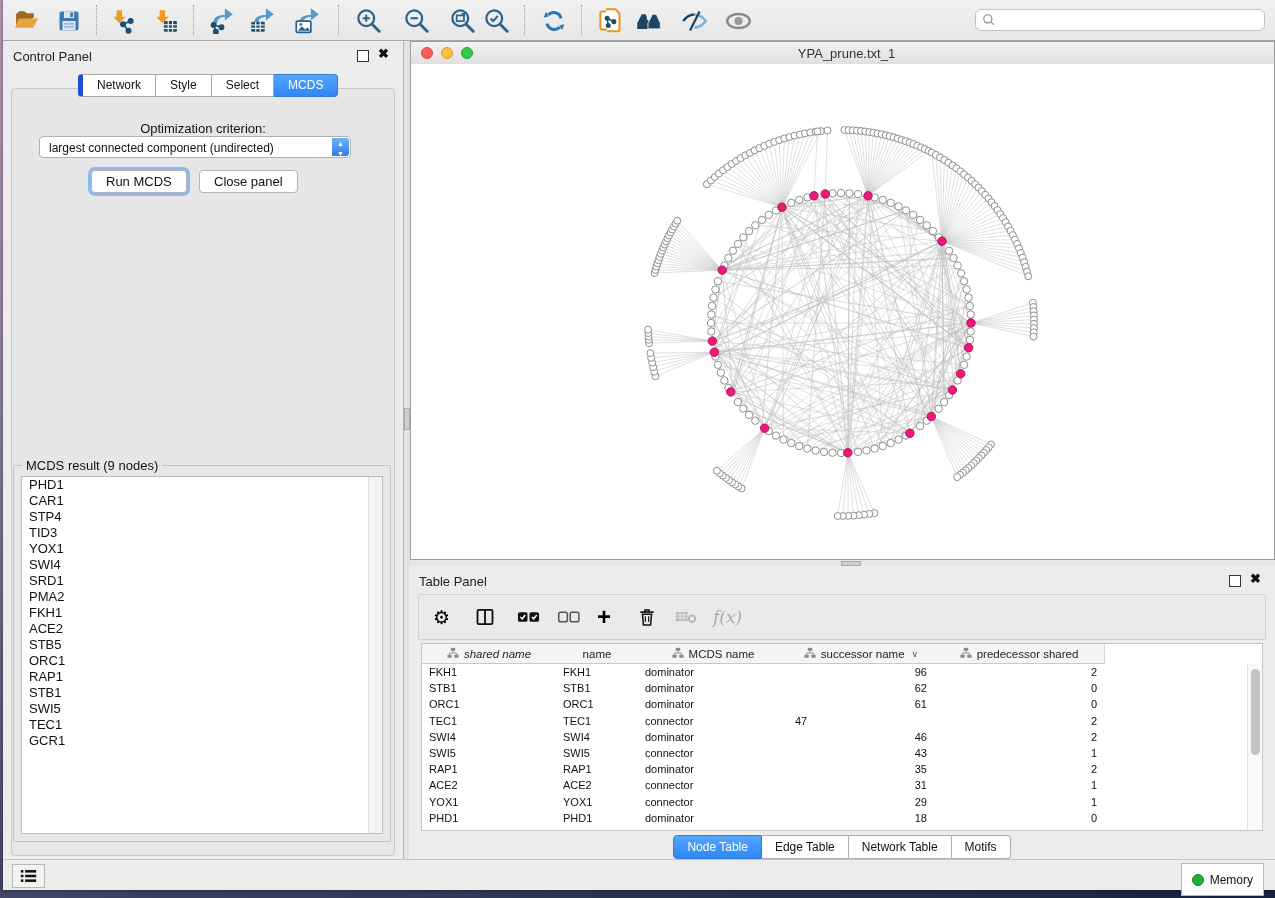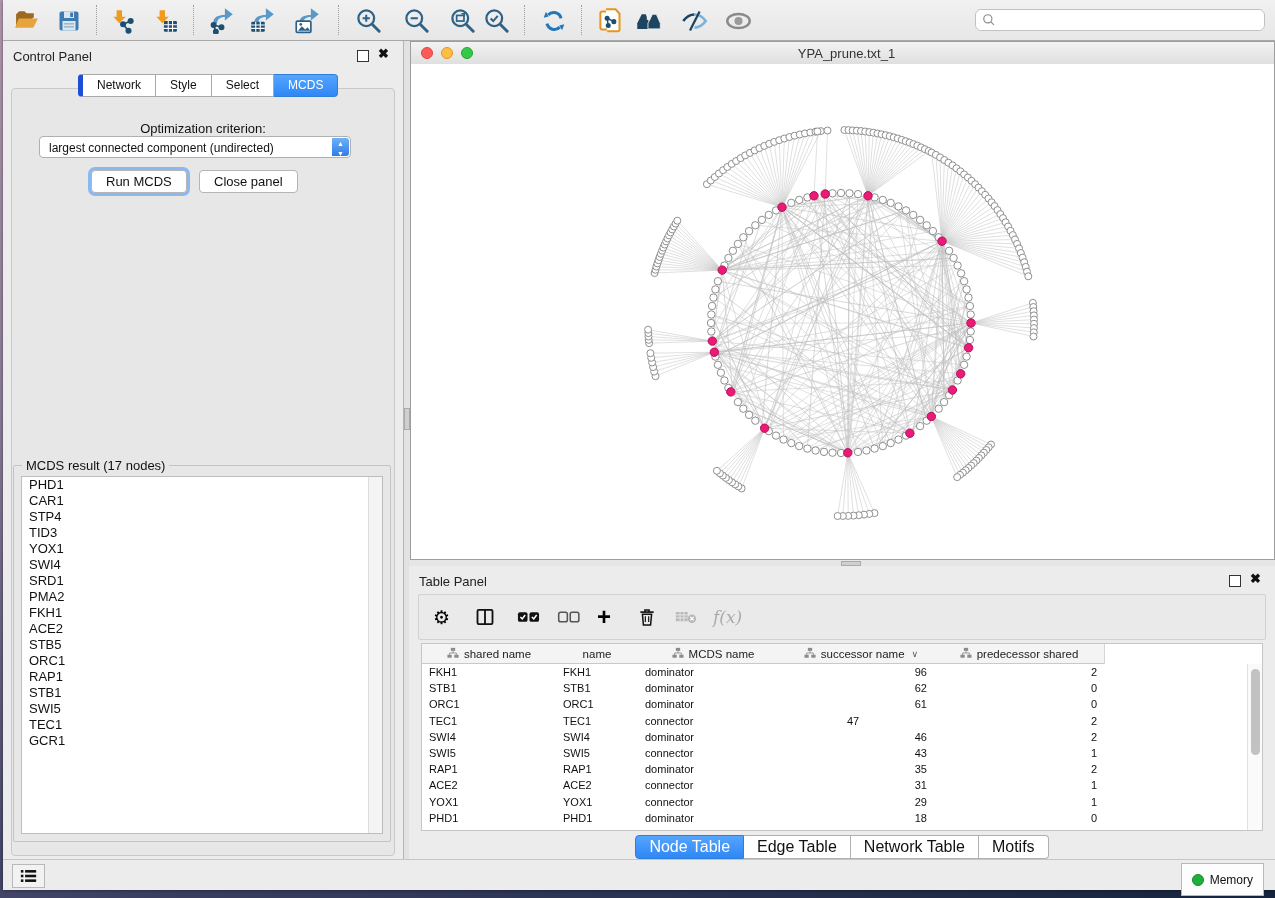--- a/index.html
+++ b/index.html
@@ -62,21 +62,21 @@
   #tbl-wrap{position:absolute;left:12px;right:12px;top:77px;height:186px;background:#fff;border:1px solid #c6c6c6;overflow:hidden;}
   #tbl-header{position:absolute;left:0;top:0;height:20px;right:14px;}
   .hcell{position:absolute;top:0;height:19px;background:#f4f4f4;border-right:1px solid #d6d6d6;border-bottom:1px solid #c9c9c9;display:flex;align-items:center;justify-content:center;gap:5px;font-size:11.5px;color:#222;}
   .hcell .sort{font-size:9px;color:#555;margin-left:2px;}
   #tbl-rows{position:absolute;left:0;right:14px;top:20px;bottom:0;}
   .trow{position:absolute;left:0;right:0;height:16px;}
   .tcell{position:absolute;font-size:11px;color:#111;line-height:16px;white-space:nowrap;overflow:hidden;}
   #tbl-sb{position:absolute;right:0;top:20px;bottom:0;width:14px;background:#fafafa;border-left:1px solid #e0e0e0;}
   #tbl-thumb{position:absolute;right:2px;top:5px;width:9px;height:86px;background:#c2c2c2;border-radius:5px;}
   #tp-tabs{position:absolute;left:0;right:0;top:269px;height:22px;display:flex;justify-content:center;}
-  .tp-tab{height:22px;line-height:22px;padding:0 13px;font-size:16px;background:#fff;border:1px solid #b0b0b0;border-left:none;color:#111;}
+  .tp-tab{height:22px;line-height:22px;padding:0 13px;font-size:12px;background:#fff;border:1px solid #b0b0b0;border-left:none;color:#111;}
   .tp-tab:first-child{border-left:1px solid #b0b0b0;border-radius:4px 0 0 4px;}
   .tp-tab:last-child{border-radius:0 4px 4px 0;}
   .tp-tab.active{background:linear-gradient(#55a5fd,#2f87f6);color:#fff;border-color:#2f7fd8;}
   
   #status-bar{position:absolute;left:0;right:0;bottom:0;height:30px;background:#ececec;border-top:1px solid #c6c6c6;}
   #list-btn{position:absolute;left:9px;top:4px;width:31px;height:22px;background:#f2f2f2;border:1px solid #b9b9b9;display:flex;align-items:center;justify-content:center;}
   #memory-btn{position:absolute;right:11px;top:3px;height:23px;background:#fdfdfd;border:1px solid #b9b9b9;display:flex;align-items:center;gap:6px;padding:4px 10px;font-size:12px;color:#111;}
   #memory-dot{width:12px;height:12px;border-radius:50%;background:#1fae3a;border:1px solid #148c2c;box-sizing:border-box;}
   .fx{font-family:"DejaVu Serif",serif;font-style:italic;font-size:17px;color:#aaa;}
 </style>
@@ -251,21 +251,21 @@
           <div class="cp-tab active">MCDS</div>
         </div>
       <div id="criterion">
         <span>largest connected component (undirected)</span>
         <span class="stepper">▲<br>▼</span>
       </div>
       <div id="opt-label">Optimization criterion:</div>
       <button class="cp-btn" id="run-btn">Run MCDS</button>
       <button class="cp-btn" id="close-btn">Close panel</button>
       <div id="mcds-box">
-        <span id="mcds-legend">MCDS result (17 nodes)</span>
+        <span id="mcds-legend">MCDS result (9 nodes)</span>
         <div id="mcds-list">
             <div class="sb"></div>
             <div class="mcds-item">PHD1</div>
             <div class="mcds-item">CAR1</div>
             <div class="mcds-item">STP4</div>
             <div class="mcds-item">TID3</div>
             <div class="mcds-item">YOX1</div>
             <div class="mcds-item">SWI4</div>
             <div class="mcds-item">SRD1</div>
             <div class="mcds-item">PMA2</div>
@@ -973,21 +973,21 @@
                 <circle cx="20" cy="11" r="5" fill="#b9b9b9"></circle>
                 <path d="M18 9l4 4M22 9l-4 4" stroke="#fff" stroke-width="1.4"></path>
               </svg>
             </div>
           <div class="tp-icon" style="left:294px">
               <span class="fx">f(x)</span>
             </div>
         </div>
         <div id="tbl-wrap">
           <div id="tbl-header">
-              <div class="hcell" style="left: 0px; width: 134px;">
+              <div class="hcell" style="left: 0px; width: 134px; font-style: italic;">
                 <span><svg width="12" height="12" viewBox="0 0 14 14">
                     <g fill="#8b8b8b">
                       <rect x="4.5" y="1" width="5" height="3.5"></rect>
                       <rect x="0.5" y="9" width="5" height="3.5"></rect>
                       <rect x="8.5" y="9" width="5" height="3.5"></rect>
                     </g>
                     <path d="M7 4.5v2.5M3 9V7h8v2" stroke="#8b8b8b" fill="none"></path>
                   </svg></span>
                 <span>shared name</span>
               </div>
@@ -1048,21 +1048,21 @@
                 <div class="tcell" style="left: 0px; width: 120px; padding: 0px 7px; text-align: left;">ORC1</div>
                 <div class="tcell" style="left: 134px; width: 68px; padding: 0px 7px; text-align: left;">ORC1</div>
                 <div class="tcell" style="left: 216px; width: 136px; padding: 0px 7px; text-align: left;">dominator</div>
                 <div class="tcell" style="left: 366px; width: 132px; padding: 0px 7px; text-align: right;">61</div>
                 <div class="tcell" style="left: 512px; width: 156px; padding: 0px 7px; text-align: right;">0</div>
               </div>
               <div class="trow" style="top: 48.6px;">
                 <div class="tcell" style="left: 0px; width: 120px; padding: 0px 7px; text-align: left;">TEC1</div>
                 <div class="tcell" style="left: 134px; width: 68px; padding: 0px 7px; text-align: left;">TEC1</div>
                 <div class="tcell" style="left: 216px; width: 136px; padding: 0px 7px; text-align: left;">connector</div>
-                <div class="tcell" style="left: 358px; width: 132px; padding: 0px 7px; text-align: center;">47</div>
+                <div class="tcell" style="left: 366px; width: 132px; padding: 0px 7px; text-align: left;">47</div>
                 <div class="tcell" style="left: 512px; width: 156px; padding: 0px 7px; text-align: right;">2</div>
               </div>
               <div class="trow" style="top: 64.8px;">
                 <div class="tcell" style="left: 0px; width: 120px; padding: 0px 7px; text-align: left;">SWI4</div>
                 <div class="tcell" style="left: 134px; width: 68px; padding: 0px 7px; text-align: left;">SWI4</div>
                 <div class="tcell" style="left: 216px; width: 136px; padding: 0px 7px; text-align: left;">dominator</div>
                 <div class="tcell" style="left: 366px; width: 132px; padding: 0px 7px; text-align: right;">46</div>
                 <div class="tcell" style="left: 512px; width: 156px; padding: 0px 7px; text-align: right;">2</div>
               </div>
               <div class="trow" style="top: 81px;">

